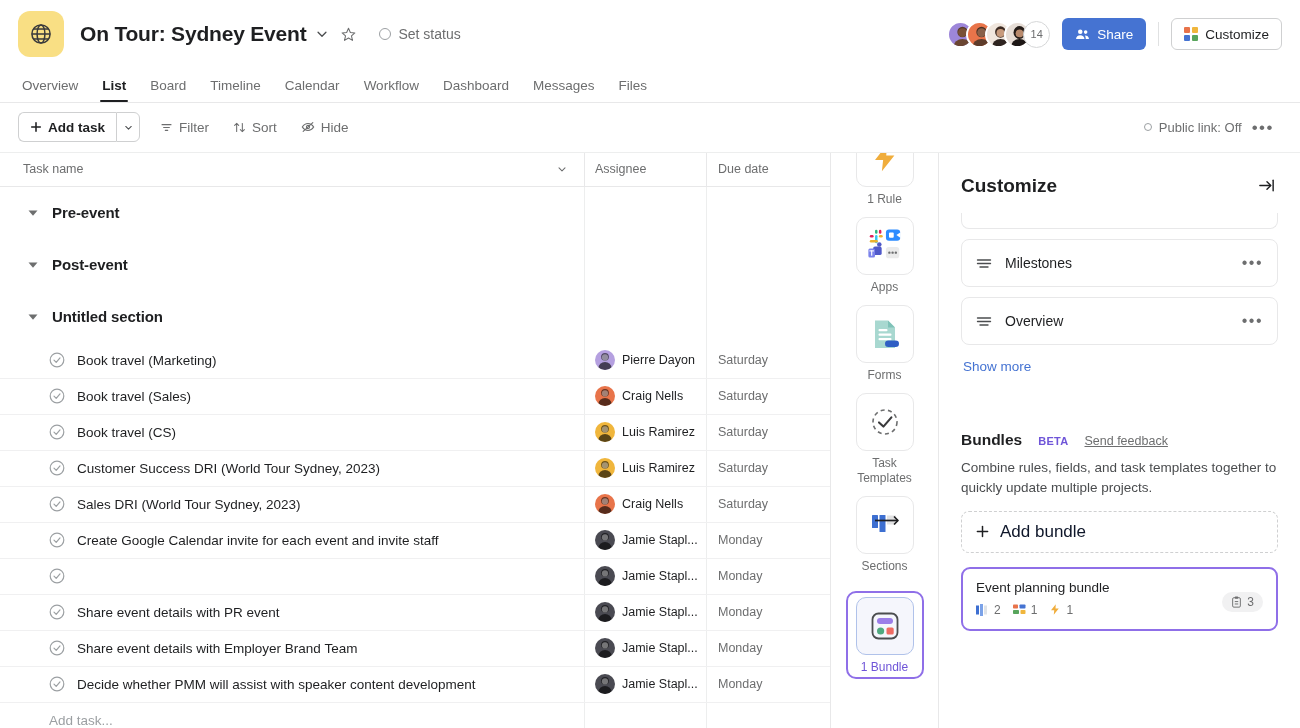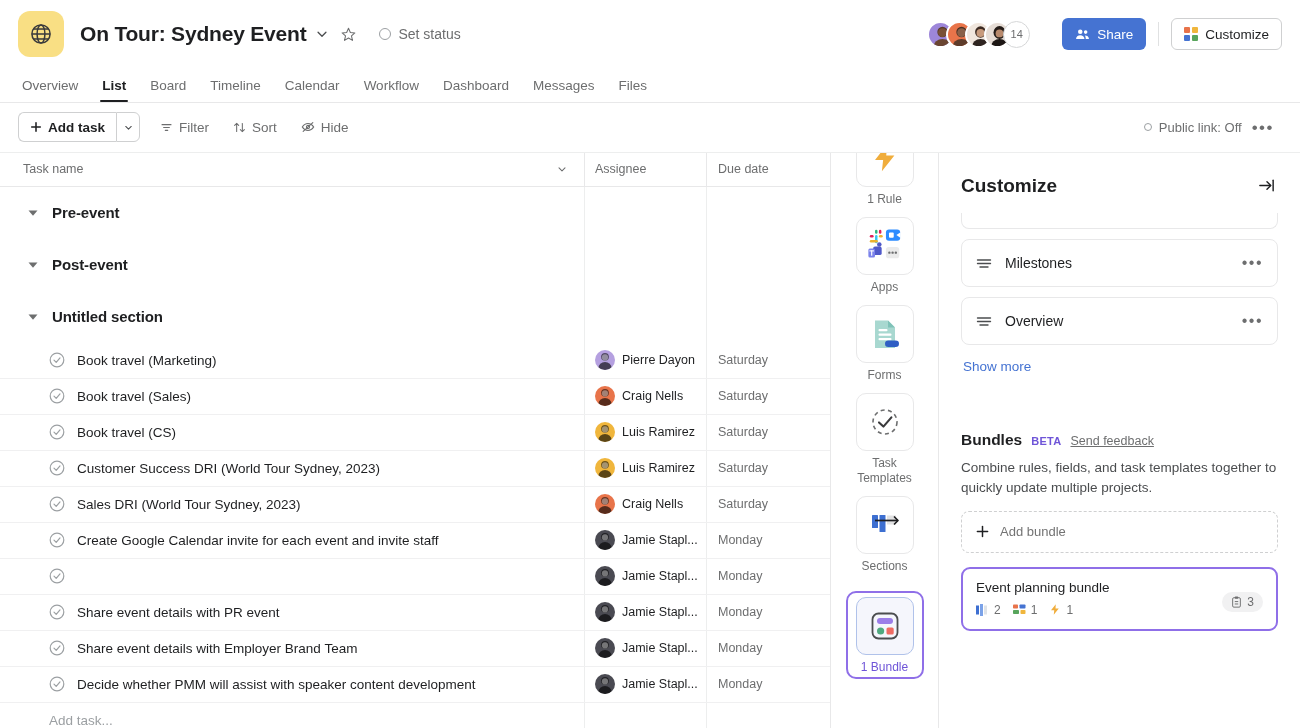--- a/index.html
+++ b/index.html
@@ -42,21 +42,21 @@
   }
   .av:first-child { margin-left: 0; }
   .av-count {
     width: 27px; height: 27px; border-radius: 50%; margin-left: -8px;
     background: #fff; border: 1px solid #d6d7d8;
     font-size: 11px; color: #6d6e6f;
     display: flex; align-items: center; justify-content: center;
     position: relative; z-index: 5;
   }
   .btn-share {
-    margin-left: 32px; height: 32px; padding: 0 13px; border-radius: 6px;
+    margin-left: 12px; height: 32px; padding: 0 13px; border-radius: 6px;
     background: #4573d2; color: #fff; font-size: 13.5px;
     display: flex; align-items: center; gap: 7px; cursor: pointer; border: none;
     font-family: "Liberation Sans", sans-serif;
   }
   .divider-v { width: 1px; height: 24px; background: #e0e1e2; margin: 0 12px; }
   .btn-customize {
     height: 32px; padding: 0 12px; border-radius: 6px;
     background: #fff; border: 1px solid #cfd0d1; color: #1e1f21; font-size: 13.5px;
     display: flex; align-items: center; gap: 7px; cursor: pointer;
     font-family: "Liberation Sans", sans-serif;
@@ -190,29 +190,29 @@
     display: flex; align-items: center; padding: 0 14px; margin-bottom: 10px;
     cursor: pointer; background: #fff;
   }
   .opt-icon { width: 16px; flex: 0 0 16px; margin-right: 13px; display: flex; align-items: center; }
   .opt-label { font-size: 14px; color: #1e1f21; }
   .opt-dots { margin-left: auto; color: #6d6e6f; font-size: 16px; letter-spacing: 1.5px; line-height: 1; }
   .show-more {
     font-size: 13.5px; color: #4573d2; cursor: pointer; padding: 4px 2px 0 2px;
     display: inline-block;
   }
-  .bundles-head { display: flex; align-items: baseline; gap: 9px; margin-top: 56px; }
+  .bundles-head { display: flex; align-items: baseline; gap: 16px; margin-top: 56px; }
   .bundles-title { font-size: 15.5px; font-weight: bold; color: #1e1f21; }
   .beta-tag { font-size: 11px; font-weight: bold; color: #6f55d8; letter-spacing: 0.3px; }
   .send-feedback { font-size: 12.5px; color: #6d6e6f; text-decoration: underline; cursor: pointer; }
   .bundles-desc { font-size: 13.5px; color: #4b4d4f; line-height: 20px; margin-top: 9px; }
   .add-bundle {
     margin-top: 13px; height: 42px; border: 1.5px dashed #cfd0d1; border-radius: 8px;
     display: flex; align-items: center; padding: 0 14px; gap: 11px;
-    font-size: 13px; color: #737373; cursor: pointer;
+    font-size: 17px; color: #0f172a; cursor: pointer;
   }
   .bundle-card {
     margin-top: 14px; border: 2px solid #8f6fe8; border-radius: 9px;
     padding: 11px 13px 12px 13px; display: flex; align-items: flex-start; cursor: pointer;
     background: #fff;
   }
   .bundle-left { flex: 1 1 auto; }
   .bundle-name { font-size: 13.5px; color: #1e1f21; }
   .bundle-meta { display: flex; align-items: center; gap: 12px; margin-top: 8px; }
   .meta-item { display: flex; align-items: center; gap: 5px; font-size: 12px; color: #6d6e6f; }

